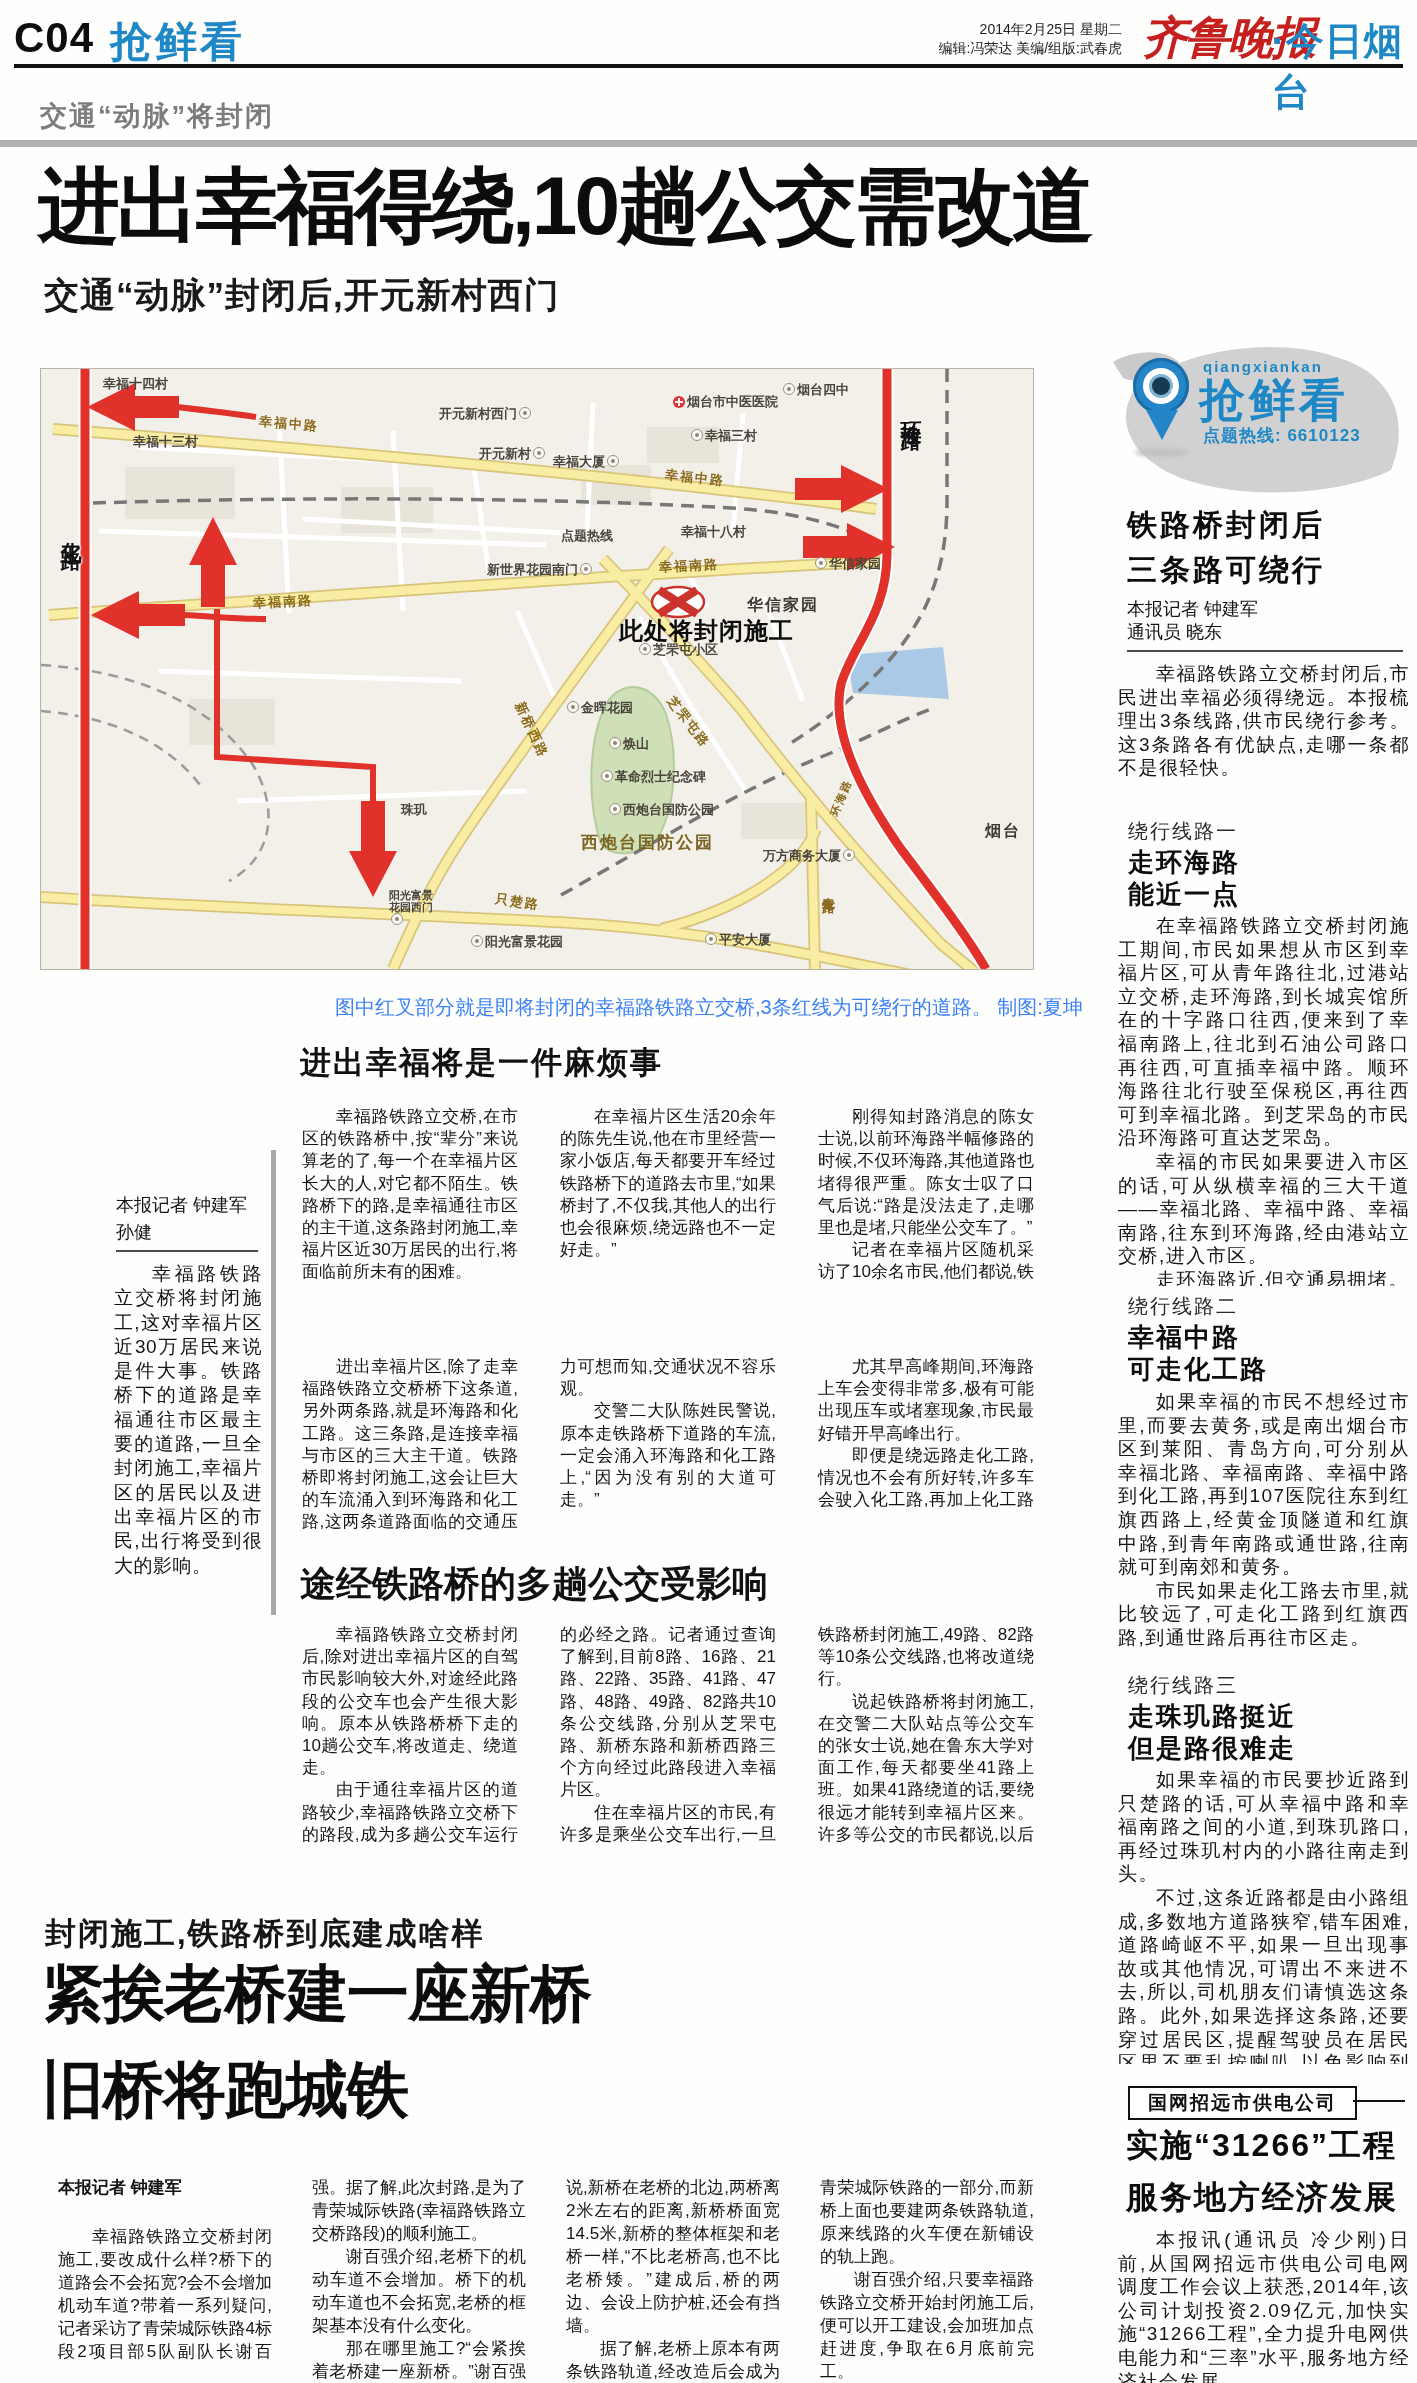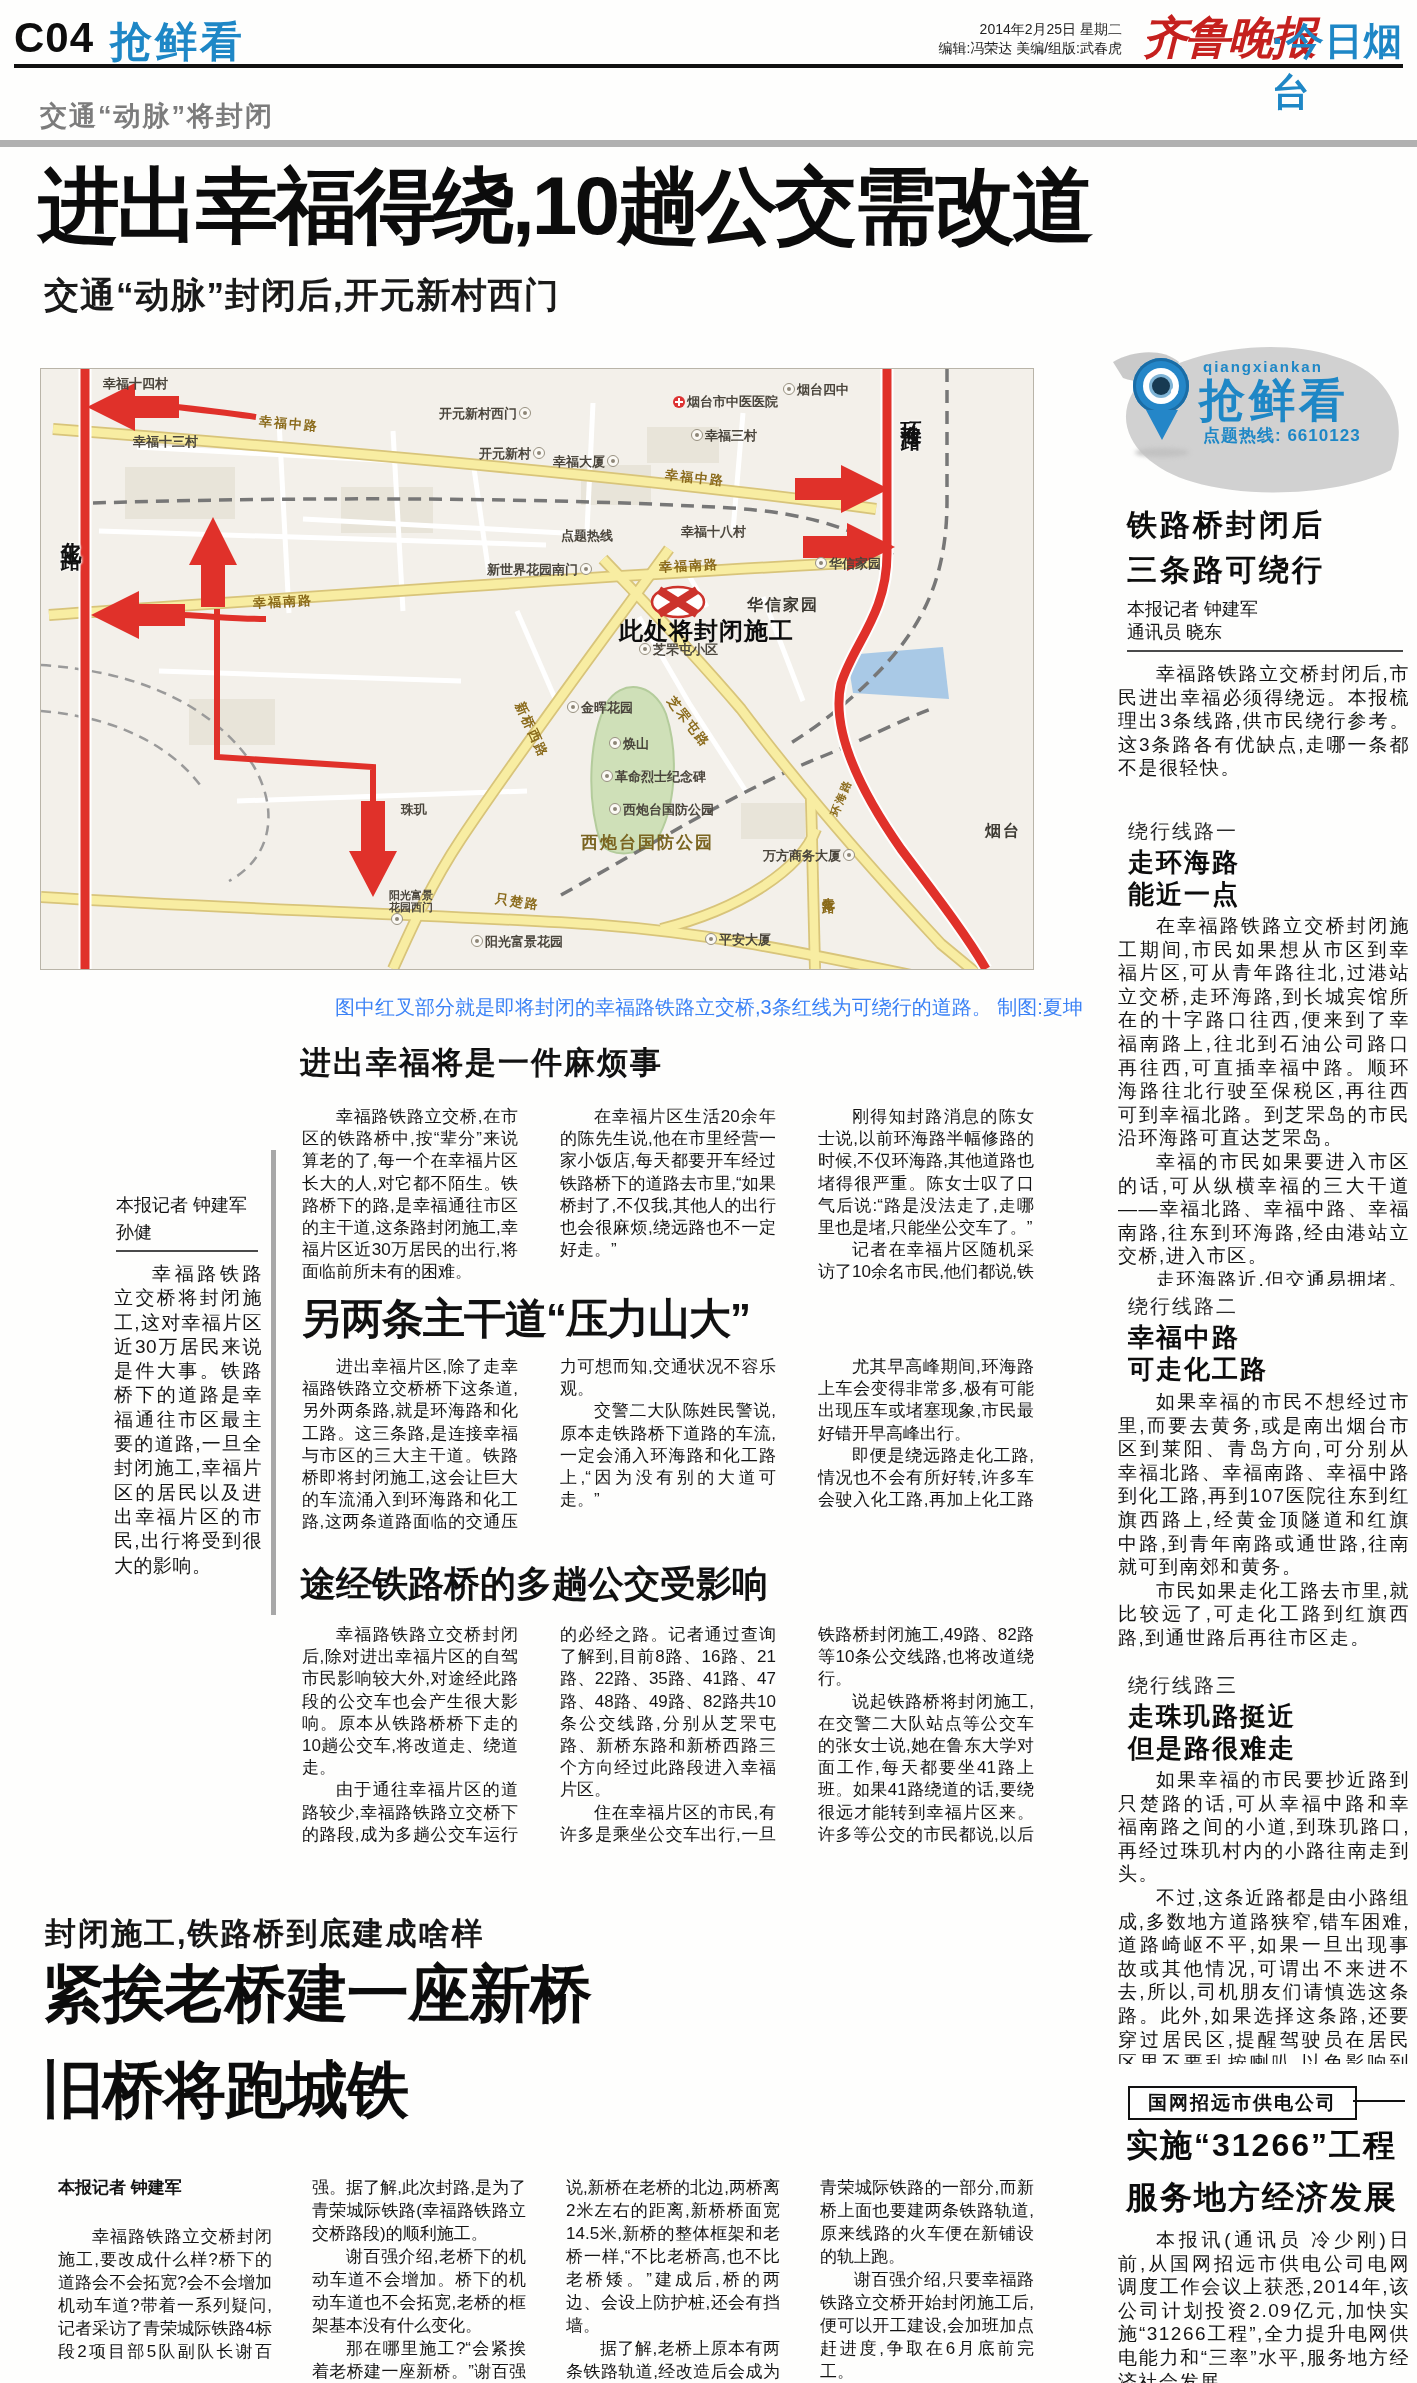--- a/index.html
+++ b/index.html
@@ -234,21 +234,20 @@
   </div>
   <div class="abs vbar" style="left:271px;top:1150px;height:465px"></div>
 
   <div class="abs body cols3" style="left:302px;top:1106px;width:732px;height:190px;overflow:hidden">
     <p>幸福路铁路立交桥,在市区的铁路桥中,按“辈分”来说算老的了,每一个在幸福片区长大的人,对它都不陌生。铁路桥下的路,是幸福通往市区的主干道,这条路封闭施工,幸福片区近30万居民的出行,将面临前所未有的困难。</p>
     <p>在幸福片区生活20余年的陈先生说,他在市里经营一家小饭店,每天都要开车经过铁路桥下的道路去市里,“如果桥封了,不仅我,其他人的出行也会很麻烦,绕远路也不一定好走。”</p>
     <p>刚得知封路消息的陈女士说,以前环海路半幅修路的时候,不仅环海路,其他道路也堵得很严重。陈女士叹了口气后说:“路是没法走了,走哪里也是堵,只能坐公交车了。”</p>
     <p>记者在幸福片区随机采访了10余名市民,他们都说,铁路桥封闭后,进出幸福片区会非常麻烦。</p>
   </div>
 
-  <div class="abs h2a" style="left:300px;top:1291px">另两条主干道“压力山大”</div>
   <div class="abs body cols3" style="left:302px;top:1356px;width:732px;height:190px;overflow:hidden">
     <p>进出幸福片区,除了走幸福路铁路立交桥桥下这条道,另外两条路,就是环海路和化工路。这三条路,是连接幸福与市区的三大主干道。铁路桥即将封闭施工,这会让巨大的车流涌入到环海路和化工路,这两条道路面临的交通压力可想而知,交通状况不容乐观。</p>
     <p>交警二大队陈姓民警说,原本走铁路桥下道路的车流,一定会涌入环海路和化工路上,“因为没有别的大道可走。”</p>
     <p>尤其早高峰期间,环海路上车会变得非常多,极有可能出现压车或堵塞现象,市民最好错开早高峰出行。</p>
     <p>即便是绕远路走化工路,情况也不会有所好转,许多车会驶入化工路,再加上化工路上的车本来就不少,道路交通压力也会很大。</p>
 
   </div>
 
   <div class="abs h3a" style="left:300px;top:1560px">途经铁路桥的多趟公交受影响</div>
   <div class="abs body cols3" style="left:302px;top:1624px;width:732px;height:228px;overflow:hidden">

